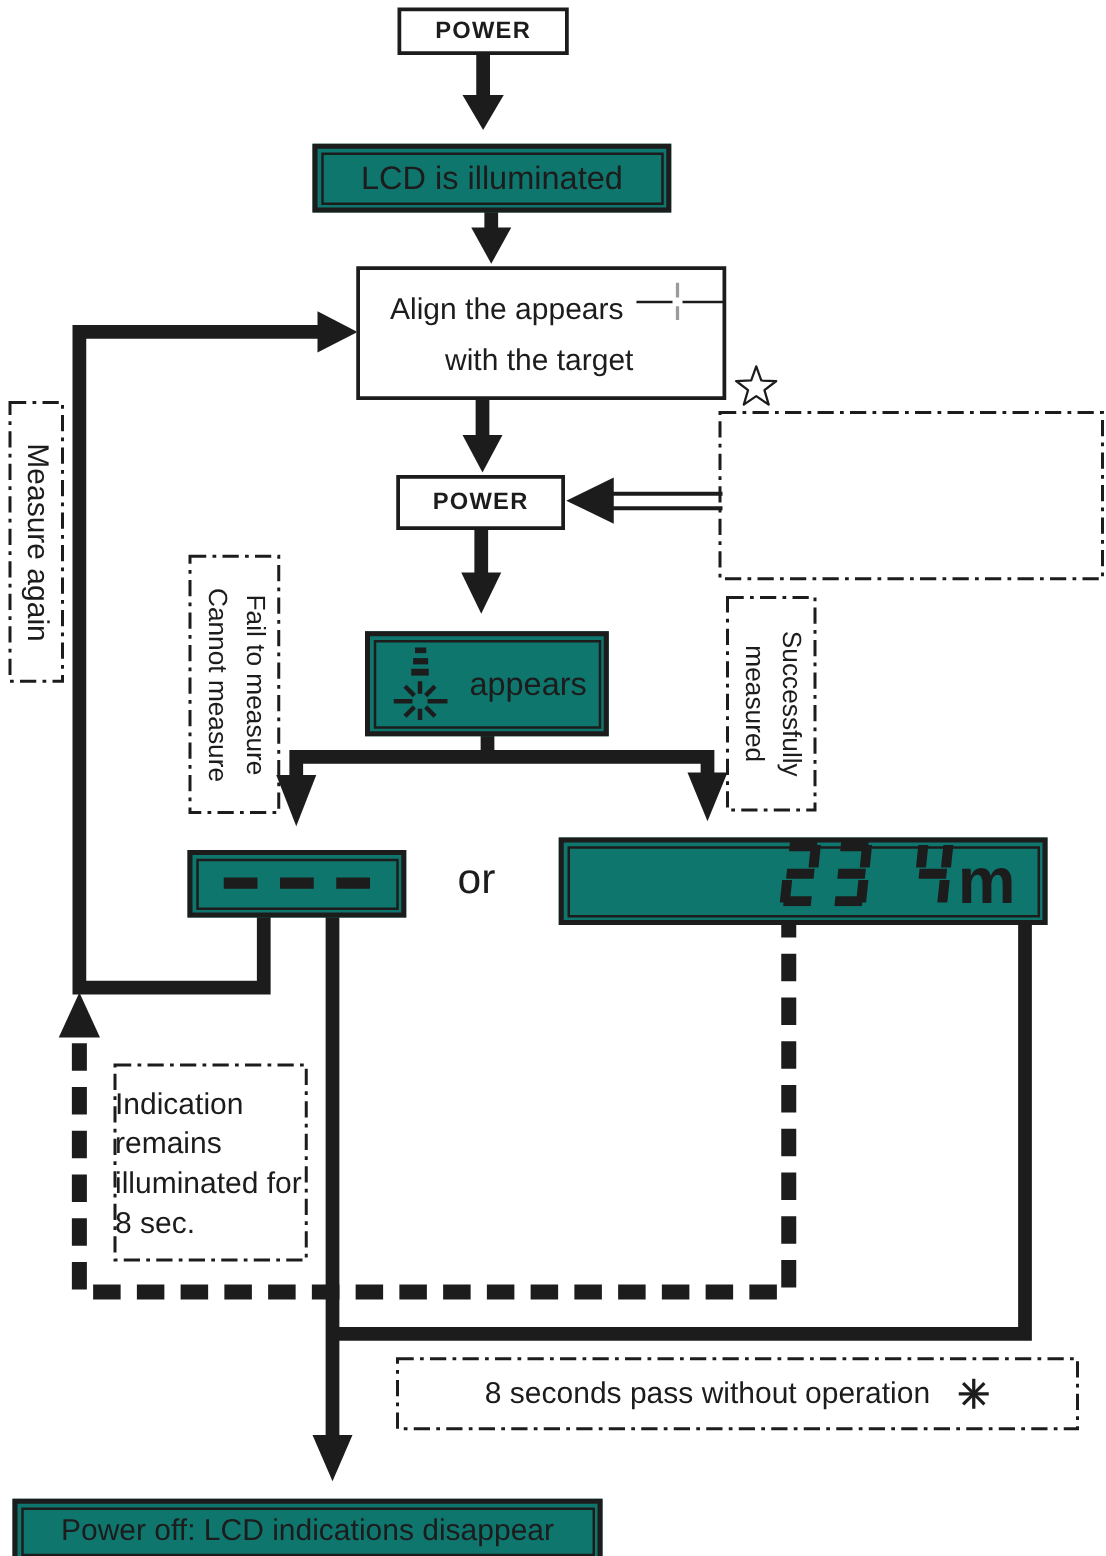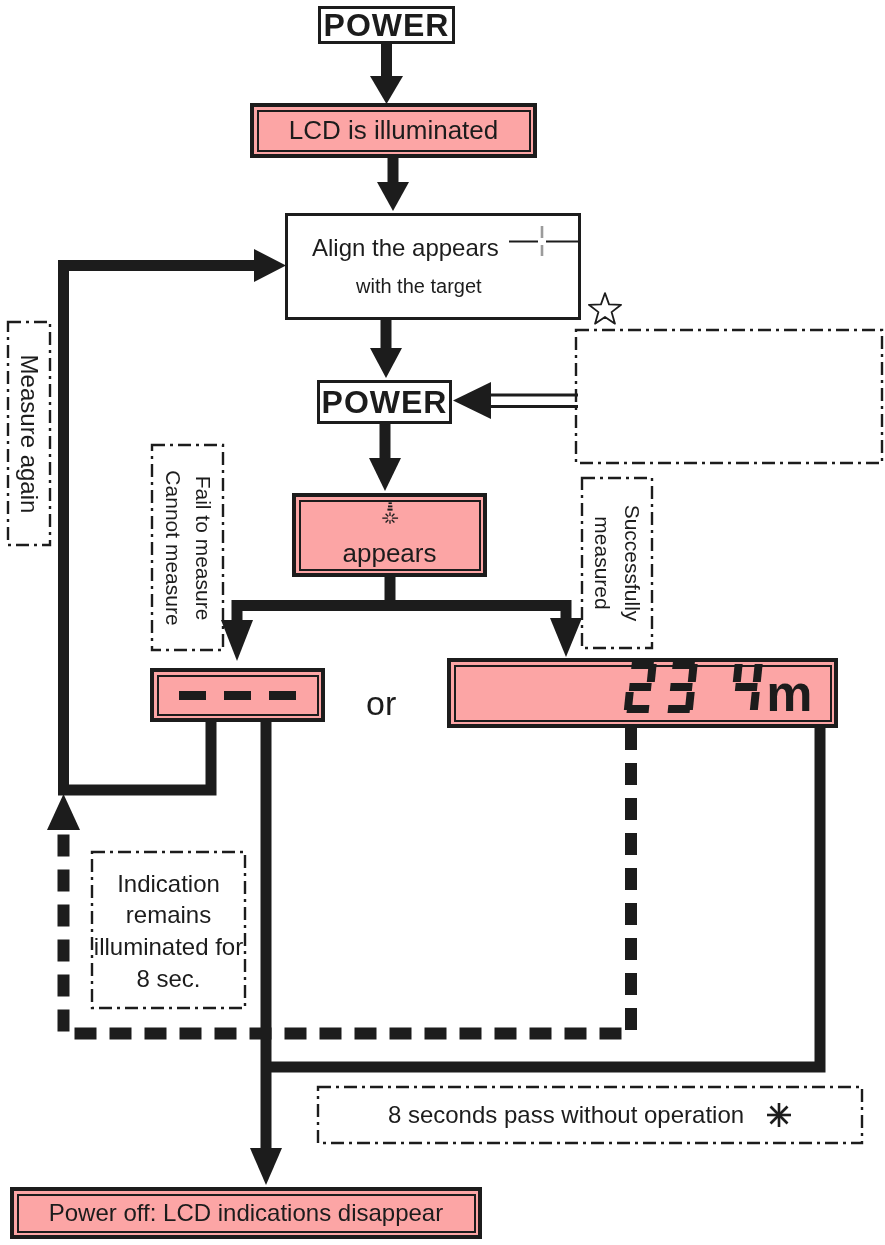--- a/index.html
+++ b/index.html
@@ -21,68 +21,69 @@
   .sbox {
     position: absolute; z-index: 1;
     border: 3px solid #1c1c1c;
     background: #ffffff;
     display: flex; align-items: center; justify-content: center;
   }
   
   .dbox {
     position: absolute; z-index: 1;
     border: 4.5px solid #1c1c1c;
-    background: #fca5a5;
+    background: #0f766e;
     padding: 2.5px;
+    margin-top: 12px;
   }
   .dbox-in {
     width: 100%; height: 100%;
     border: 2px solid #1c1c1c;
     display: flex; align-items: center; justify-content: center;
   }
   
   .ghost {
     position: absolute; z-index: 1;
     display: flex; align-items: center; justify-content: center;
     background: transparent;
   }
-  .power-label { font-size: 32px; font-weight: bold; letter-spacing: 1px; }
+  .power-label { font-size: 19px; font-weight: bold; letter-spacing: 1px; }
   .txt-26 { font-size: 26px; }
   .txt-24 { font-size: 24px; }
 
   .align-box { flex-direction: column; align-items: flex-start; justify-content: flex-start; }
   .align-l1 { margin: 17px 0 0 24px; font-size: 24px; white-space: nowrap; display: flex; align-items: center; }
-  .align-l2 { margin: 12px 0 0 68px; font-size: 20px; white-space: nowrap; }
+  .align-l2 { margin: 12px 0 0 68px; font-size: 24px; white-space: nowrap; }
   .reticle-svg { margin-left: 10px; transform: translateY(-7px); }
 
   .note-text { font-size: 23px; line-height: 1.2; text-align: left; padding: 8px 12px 0 12px; align-self: flex-start; }
 
   .vwrap { position: relative; width: 100%; height: 100%; overflow: visible; }
   .vtext {
     position: absolute; left: 50%; top: 50%;
     transform: translate(-50%, -50%) rotate(90deg);
     text-align: center; white-space: nowrap;
   }
   .vtext-1 { font-size: 24px; }
   .vtext-2 { font-size: 21px; line-height: 1.45; }
 
-  .appears-in { gap: 14px; flex-direction: column; }
+  .appears-in { gap: 14px; }
   .appears-label { font-size: 26px; }
 
   .lcd-line { display: flex; align-items: flex-end; justify-content: flex-end; width: 100%; height: 100%; padding: 0 18px 7px 0; }
   .seg-digits { display: flex; align-items: flex-end; gap: 7px; }
   .seg-digits svg rect { fill: #1c1c1c; }
   .seg-space { display: inline-block; width: 17px; }
   .lcd-unit { font-size: 52px; font-weight: bold; line-height: 0.72; margin-left: 3px; letter-spacing: -1px; }
 
   .lcd-dash { display: inline-block; width: 27px; height: 9px; background: #1c1c1c; margin: 0 9px; }
 
   .or-label { position: absolute; z-index: 1; font-size: 34px; }
 
-  .indication-text { font-size: 24px; line-height: 1.32; text-align: center; padding-top: 2px; }
+  .indication-text { font-size: 24px; line-height: 1.32; text-align: left; padding-top: 2px; }
   .eight-sec { gap: 22px; font-size: 24px; }
   .star-svg { position: absolute; z-index: 1; }
 </style>
 </head>
 <body>
 
 <div id="diagram">
 
   <svg class="connectors" width="885" height="1245" viewBox="0 0 885 1245">
     <g stroke="#1c1c1c" fill="none">

